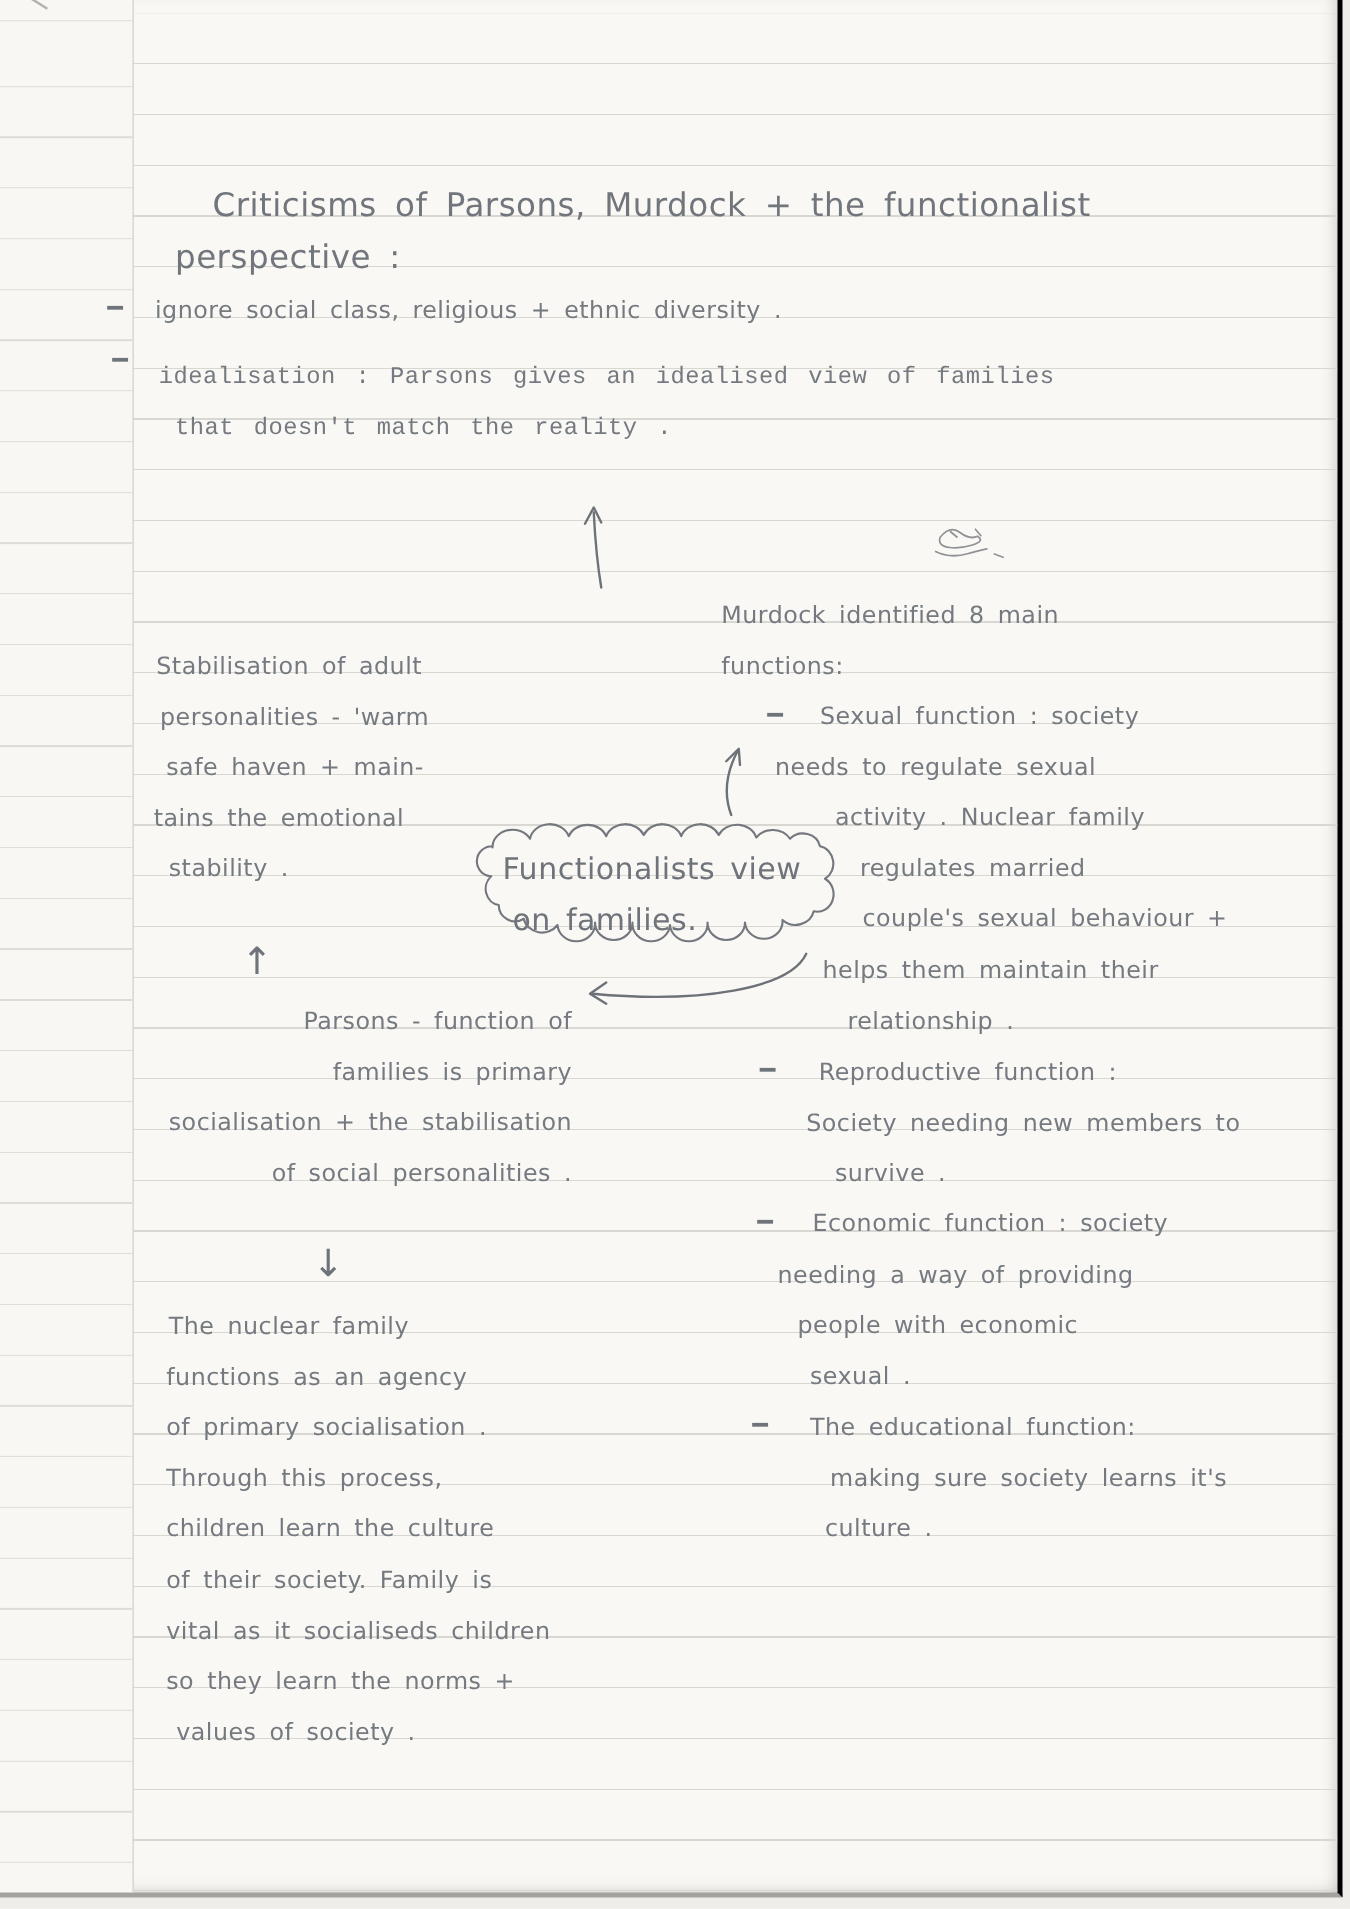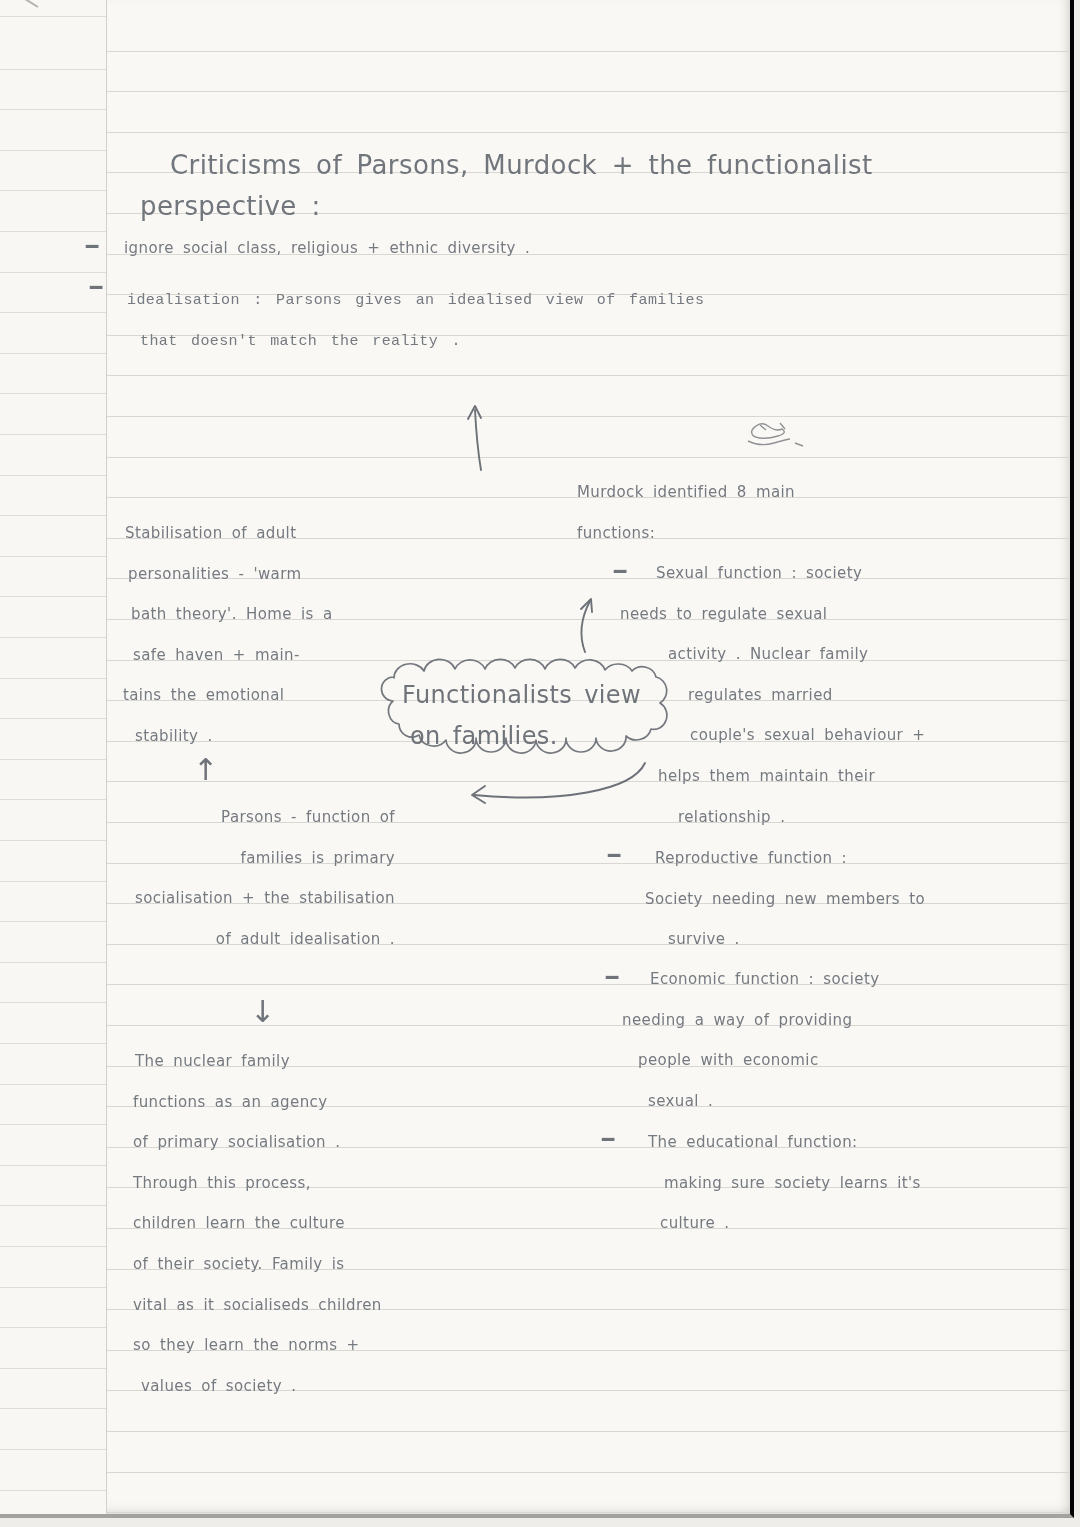--- a/index.html
+++ b/index.html
@@ -31,21 +31,21 @@
     background-position:0 29px;
     border-right:1px solid #d2d0cb;
   }
   .corner-tick{
     position:absolute;left:24px;top:2px;width:15px;height:2px;
     background:#b4b3af;transform:rotate(32deg);
   }
   .hw{
     position:absolute;
     color:#757980;
-    font-size:15px;line-height:40.6px;
+    font-size:19px;line-height:40.6px;
     letter-spacing:.4px;word-spacing:4px;
     white-space:nowrap;
   }
   .hw .ln{white-space:nowrap;}
   .title{font-size:26px;word-spacing:6px;color:#71757c;}
   .dash{
     position:absolute;color:#6f737a;font-size:24px;font-weight:bold;
     transform:scaleX(1.35);transform-origin:left center;
     letter-spacing:0;line-height:40.6px;white-space:nowrap;
   }
@@ -76,33 +76,32 @@
 
   <span class="dash" style="left:88px;top:266px;">–</span>
   <div class="hw" style="left:127px;top:281px;font-family:Liberation Mono, monospace;">
     <div class="ln">idealisation : Parsons gives an idealised view of families</div>
     <div class="ln" style="margin-left:13px">that doesn't match the reality .</div>
   </div>
 
   <div class="hw" style="left:123px;top:513px;">
     <div class="ln" style="margin-left:2px">Stabilisation of adult</div>
     <div class="ln" style="margin-left:5px">personalities - 'warm</div>
-    <div class="ln" style="margin-left:8px">bath theory'. Home is a</div>
     <div class="ln" style="margin-left:10px">safe haven + main-</div>
     <div class="ln">tains the emotional</div>
     <div class="ln" style="margin-left:12px">stability .</div>
   </div>
 
   <span class="glyph-arrow" style="left:193px;top:750px;">↑</span>
 
   <div class="hw" style="left:135px;top:797px;text-align:right;">
     <div class="ln">Parsons - function of</div>
     <div class="ln" style="margin-left:3px">families is primary</div>
     <div class="ln">socialisation + the stabilisation</div>
-    <div class="ln">of adult idealisation .</div>
+    <div class="ln">of social personalities .</div>
   </div>
 
   <span class="glyph-arrow" style="left:250px;top:992px;">↓</span>
 
   <div class="hw" style="left:133px;top:1041px;">
     <div class="ln" style="margin-left:2px">The nuclear family</div>
     <div class="ln">functions as an agency</div>
     <div class="ln">of primary socialisation .</div>
     <div class="ln">Through this process,</div>
     <div class="ln">children learn the culture</div>

